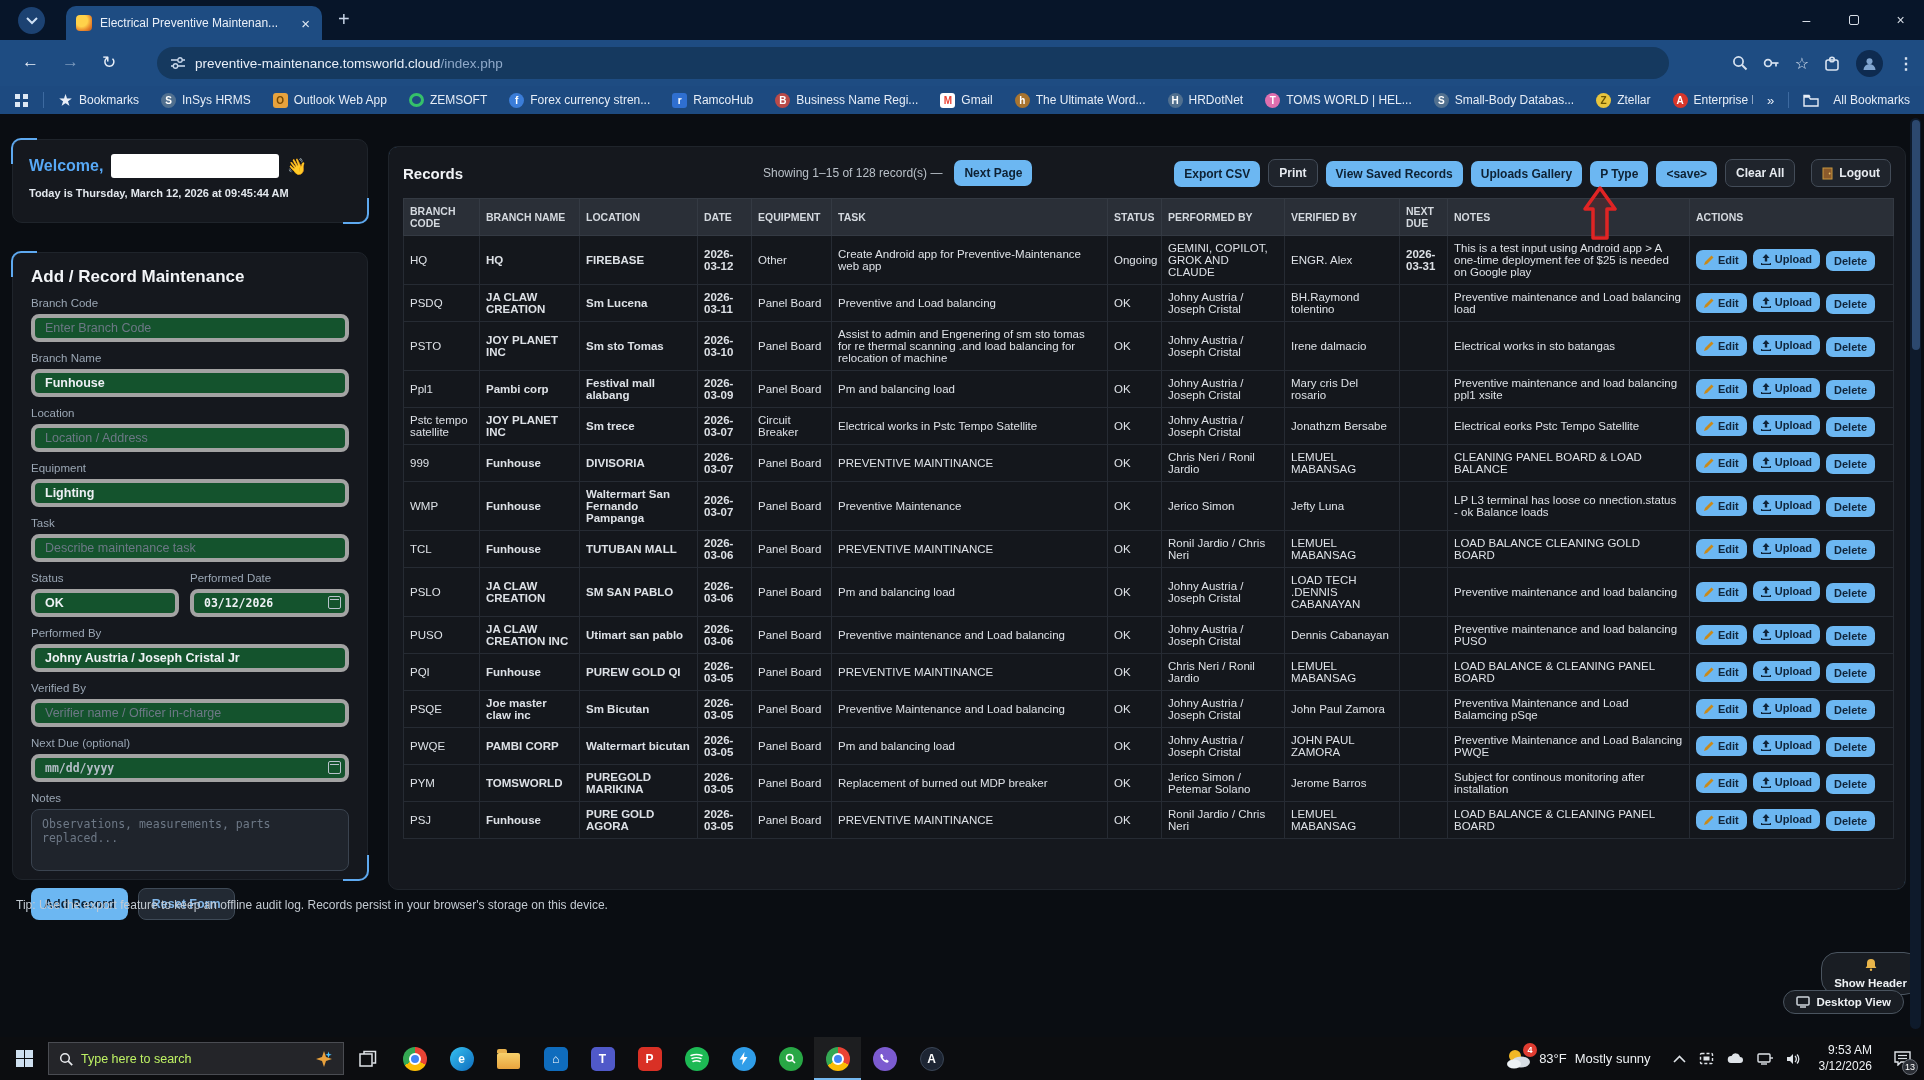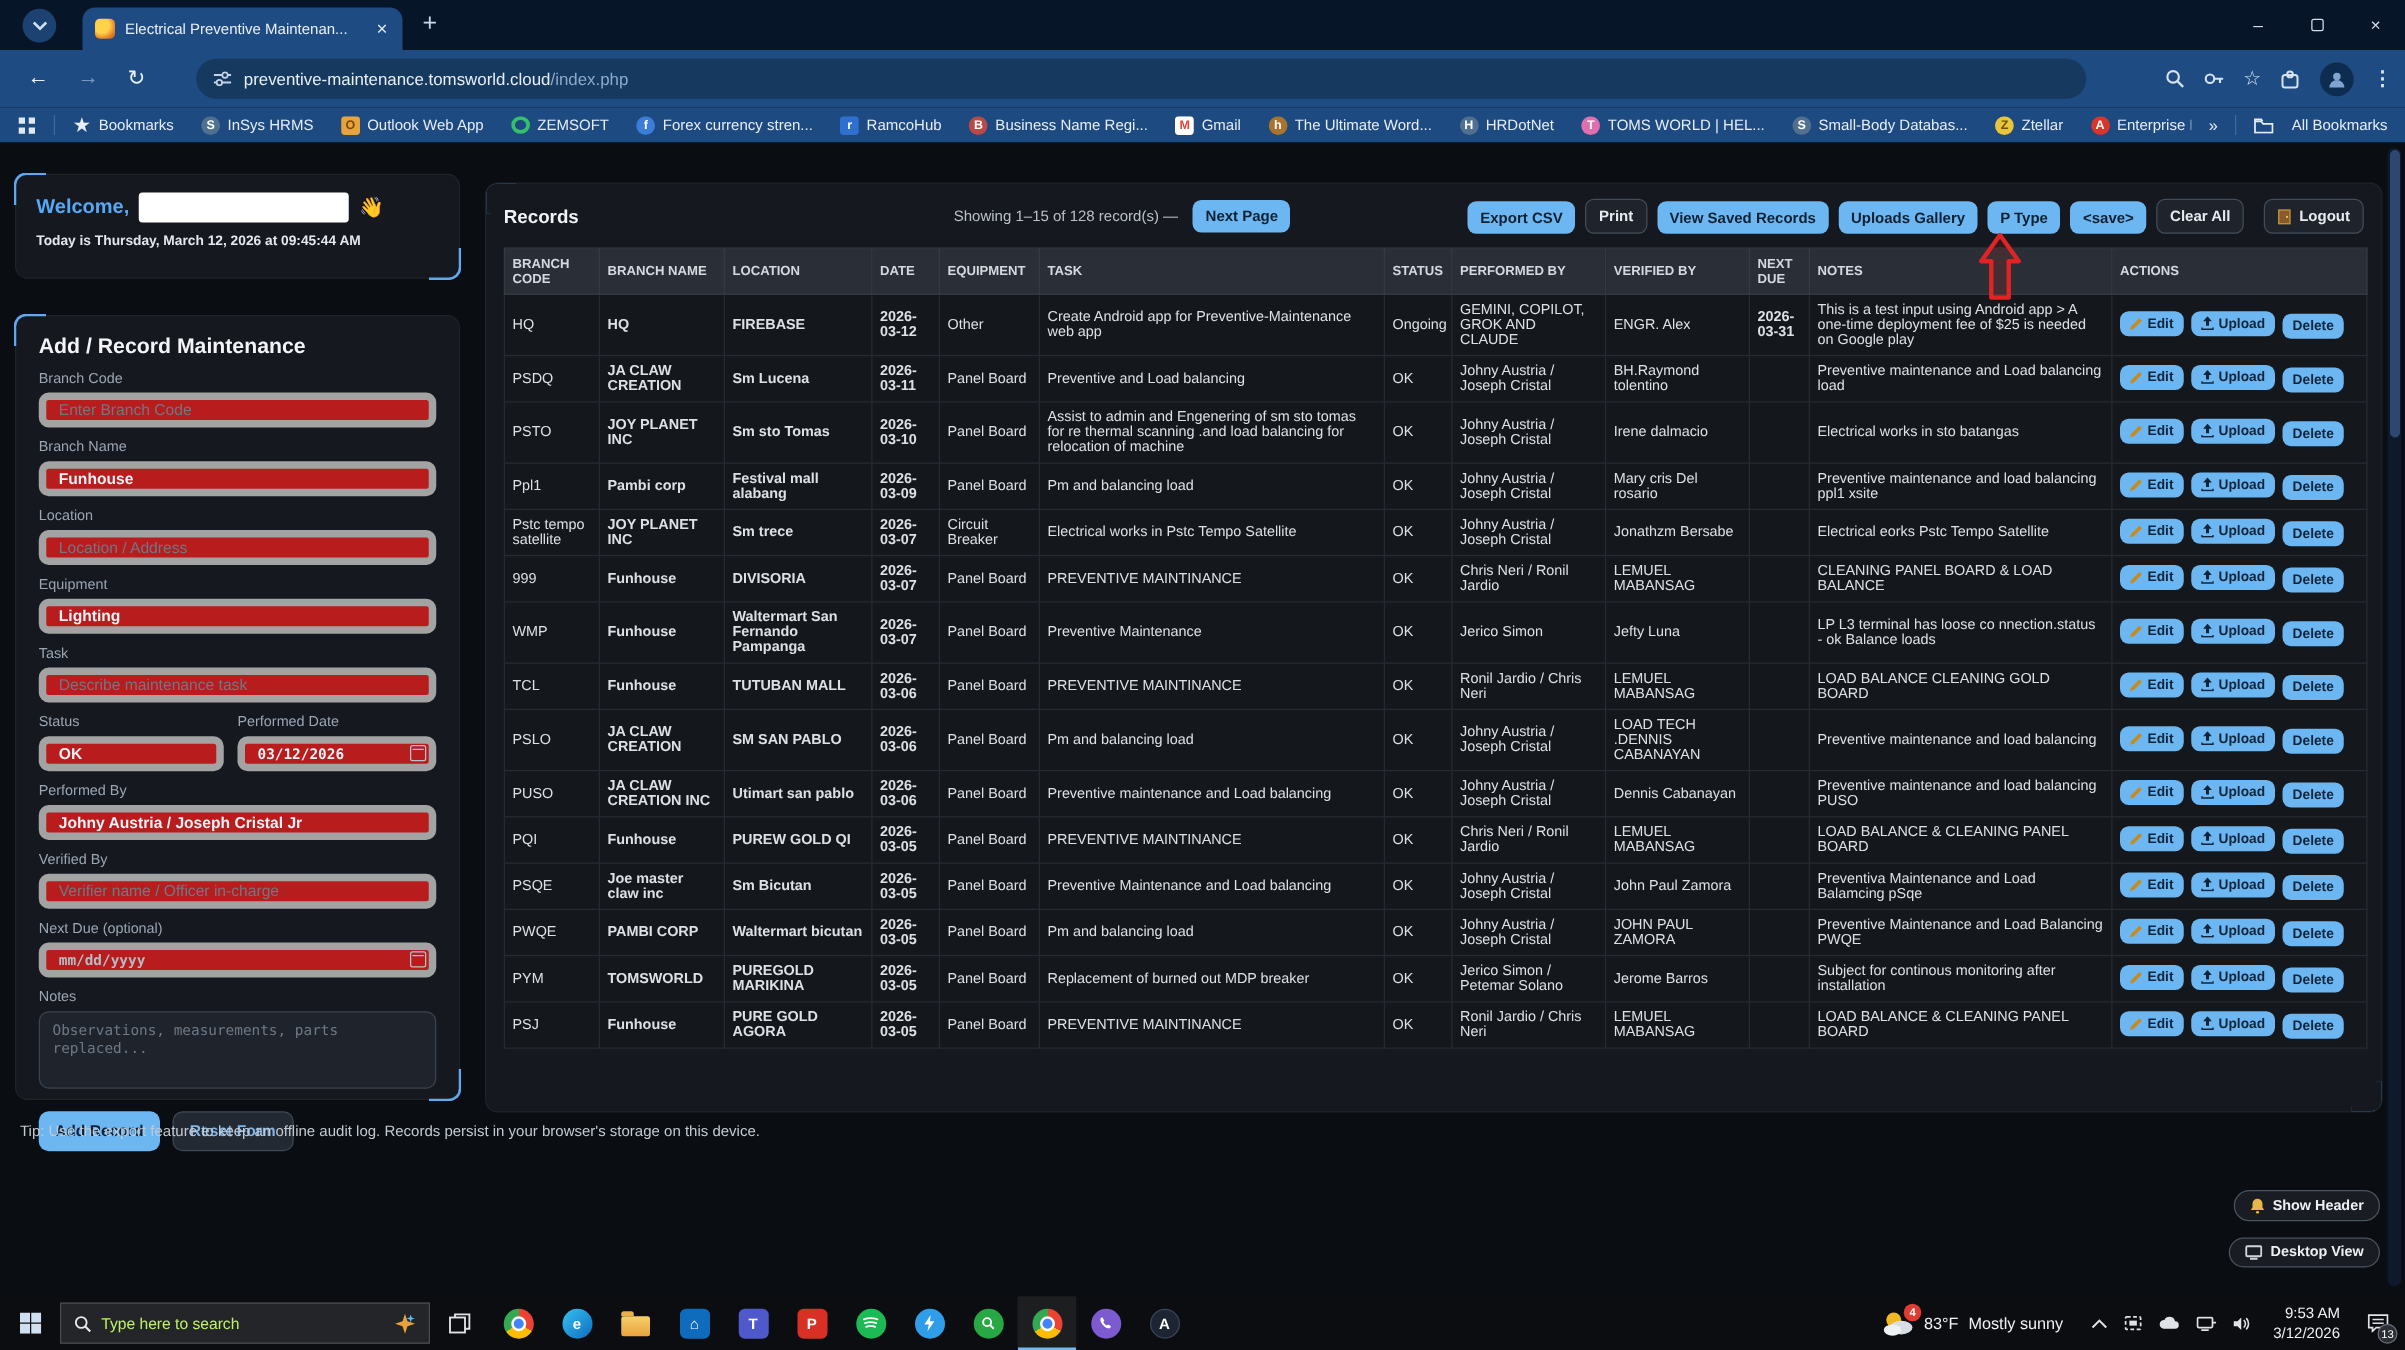--- a/index.html
+++ b/index.html
@@ -54,21 +54,21 @@
   .welcome-card { left:12px; top:25px; width:356px; height:84px; padding:14px 16px; }
   .welcome-row { display:flex; align-items:center; gap:8px; }
   .welcome-greeting { color:#57a8f5; font-weight:bold; font-size:16px; }
   .welcome-input { width:168px; height:24px; background:#fff; border:none; border-radius:3px; }
   .welcome-emoji { font-size:16px; }
   .welcome-date { margin-top:9px; font-size:11px; color:#e3e8ee; font-weight:bold; }
 
   .form-card { left:12px; top:138px; width:356px; height:628px; padding:14px 18px; }
   .f-title { font-size:17px; font-weight:bold; color:#f2f4f7; margin-bottom:2px; }
   .f-label { font-size:11.5px; color:#9aa6b4; margin:10px 0 5px; }
-  .f-input { width:100%; height:28px; background:#b91c1c; border:6px solid #a3a3a3; border-radius:8px;
+  .f-input { width:100%; height:28px; background:#14532d; border:4px solid #a3a3a3; border-radius:8px;
     color:#eef1f5; font-size:12.5px; font-weight:bold; padding:0 10px; font-family:"Liberation Sans",sans-serif; }
   .f-input::placeholder, .f-textarea::placeholder { color:#6d7886; font-weight:normal; }
   .f-row { display:flex; gap:11px; }
   .f-col-status { flex:0 0 148px; }
   .f-col-date { flex:1; }
   .date-wrap { position:relative; }
   .date-input { font-family:"DejaVu Sans Mono", monospace; font-size:11.5px; padding-right:44px; }
   .dim-date { color:#b4bdc7; }
   .cal-icon { position:absolute; right:8px; top:7px; width:13px; height:13px; border:1.4px solid #b9c2cc; border-radius:2px; }
   .cal-icon::before { content:''; position:absolute; left:1px; right:1px; top:2px; height:1.4px; background:#b9c2cc; }
@@ -96,21 +96,21 @@
   td.b { font-weight:bold; }
   .actions-td { white-space:nowrap; }
   .act-btn { background:#6cb7f2; border:none; border-radius:7px; padding:4px 8px; font-size:11px; font-weight:bold;
     color:#10253b; display:inline-flex; align-items:center; gap:4px; }
   .act-btn + .act-btn { margin-left:6px; }
 
   .tip-line { position:absolute; left:16px; top:784px; font-size:12px; color:#c3cad2; }
 
   .float-btn { position:absolute; display:flex; align-items:center; gap:6px; background:#191d23;
     border:1px solid #4a545f; border-radius:16px; padding:5px 12px; color:#eef1f4; font-size:11.5px; font-weight:bold; }
-  .show-header-btn { right:20px; top:838px; }
+  .show-header-btn { right:4px; top:838px;flex-direction:column; }
   .desktop-view-btn { right:20px; top:876px; }
 
   .red-arrow { position:absolute; left:1582px; top:72px; }
   .page-scrollbar { position:absolute; right:3px; top:4px; bottom:8px; width:11px; background:#0e1a2b; border-radius:6px; }
   .page-scroll-thumb { position:absolute; top:2px; left:1.5px; width:8px; height:230px; background:#2c486e; border-radius:4px; }
 
   
   .taskbar { position:absolute; bottom:0; left:0; width:100%; height:43px; background:#0c0d10;
     display:flex; align-items:center; }
   .start-btn { width:48px; height:43px; display:flex; align-items:center; justify-content:center; }

